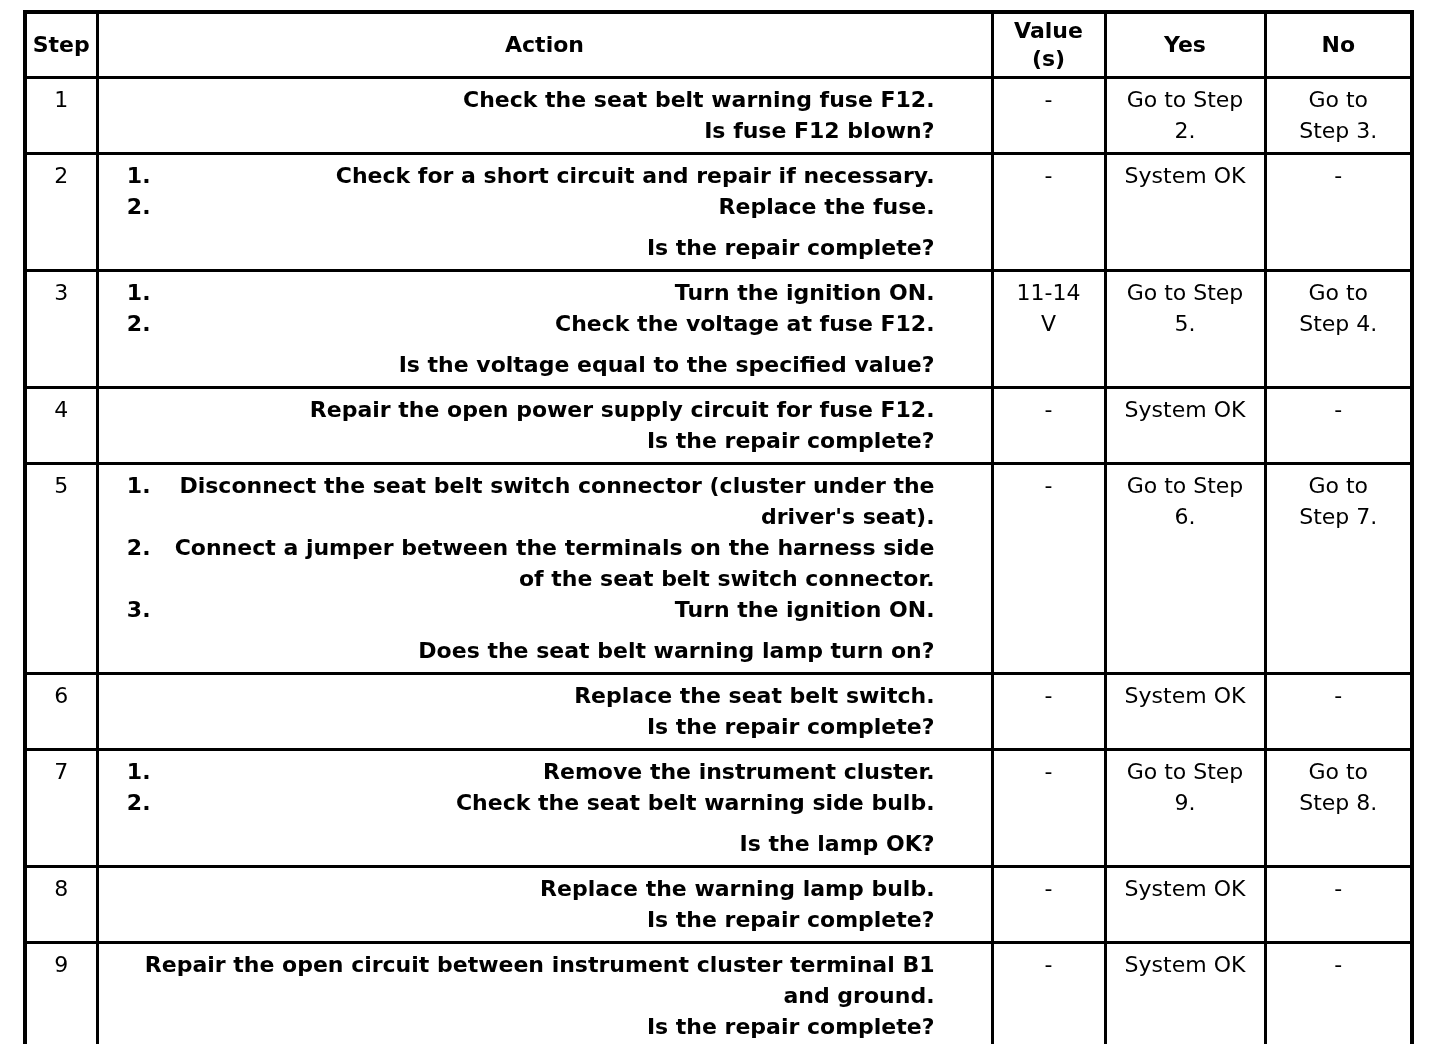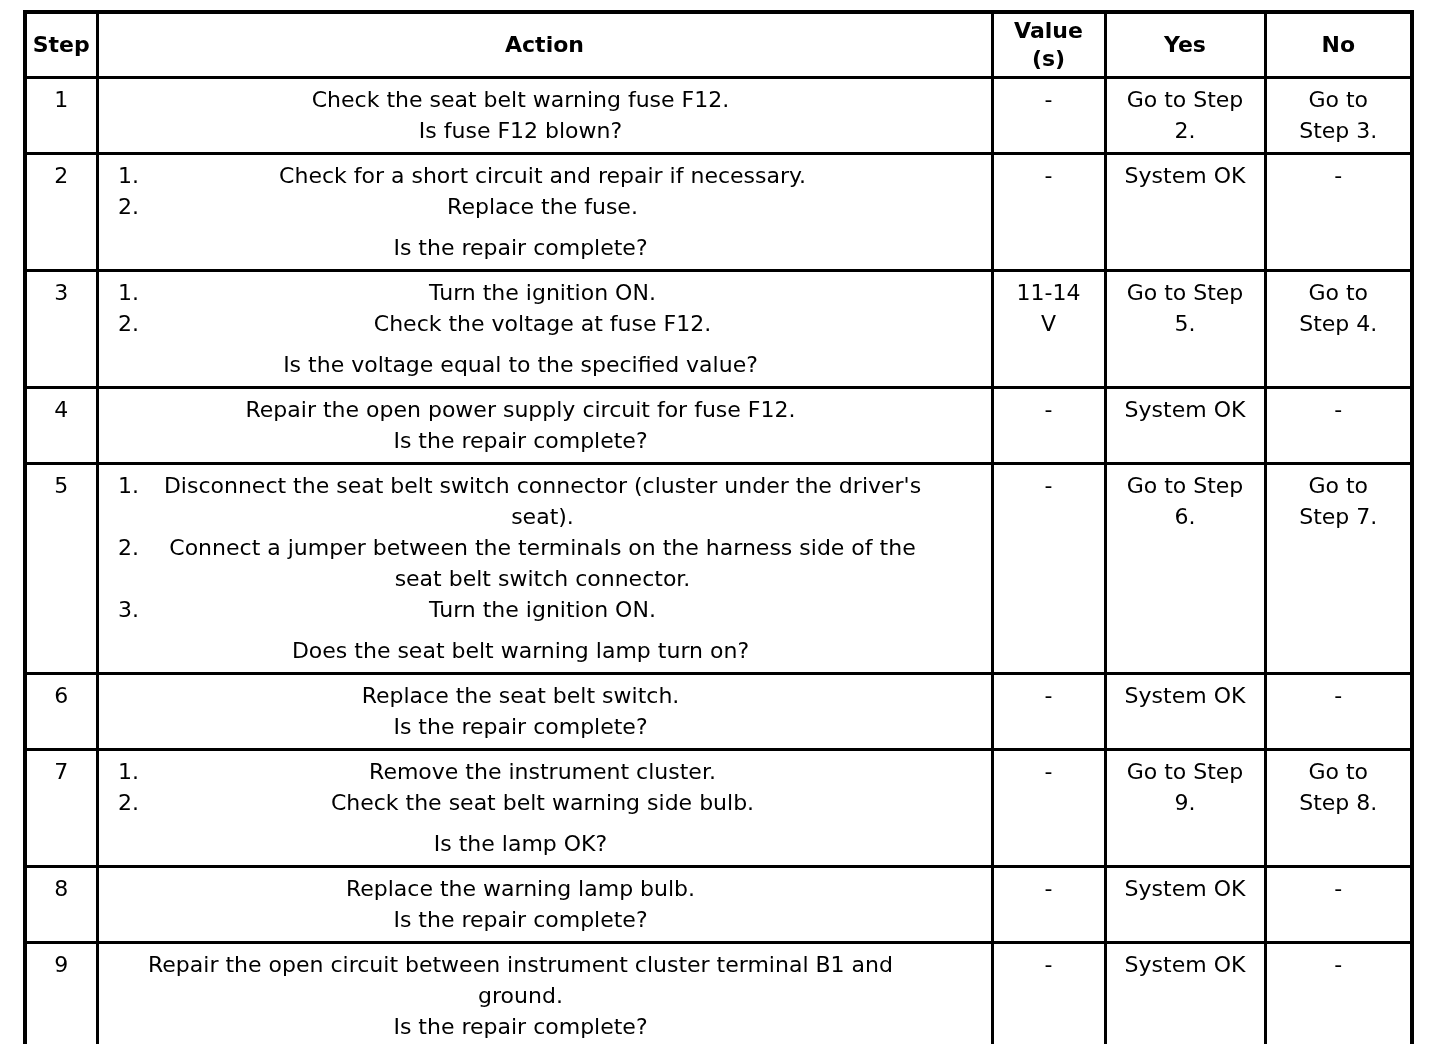--- a/index.html
+++ b/index.html
@@ -42,22 +42,23 @@
     vertical-align: middle;
     white-space: pre-line;
     line-height: 28px;
     padding: 3px 2px;
   }
   td.step-cell {
     text-align: center;
     padding: 5px 4px 6px 4px;
   }
   td.action-cell {
-    text-align: center;
+    text-align: right;
     padding: 5px 56px 6px 8px;
+    font-weight: bold;
   }
   td.center-cell {
     text-align: center;
     white-space: pre-line;
     padding: 5px 4px 6px 4px;
   }
   .action-item {
     display: flex;
     align-items: flex-start;
   }

